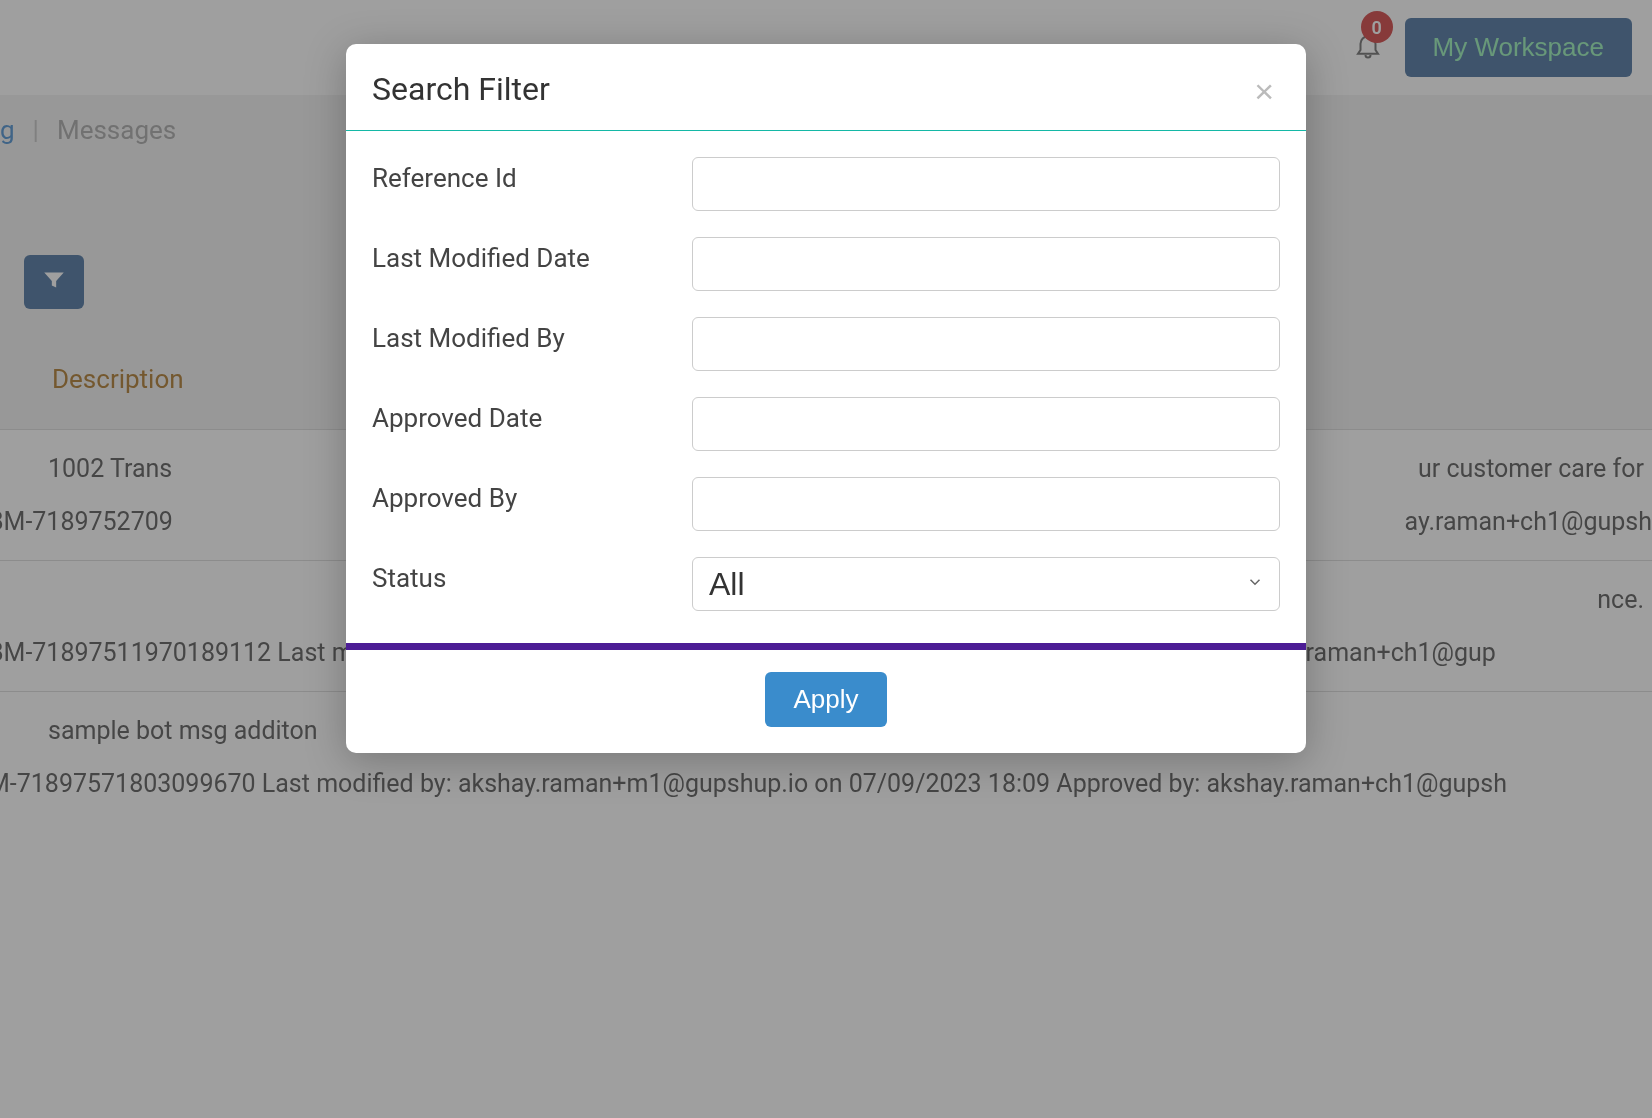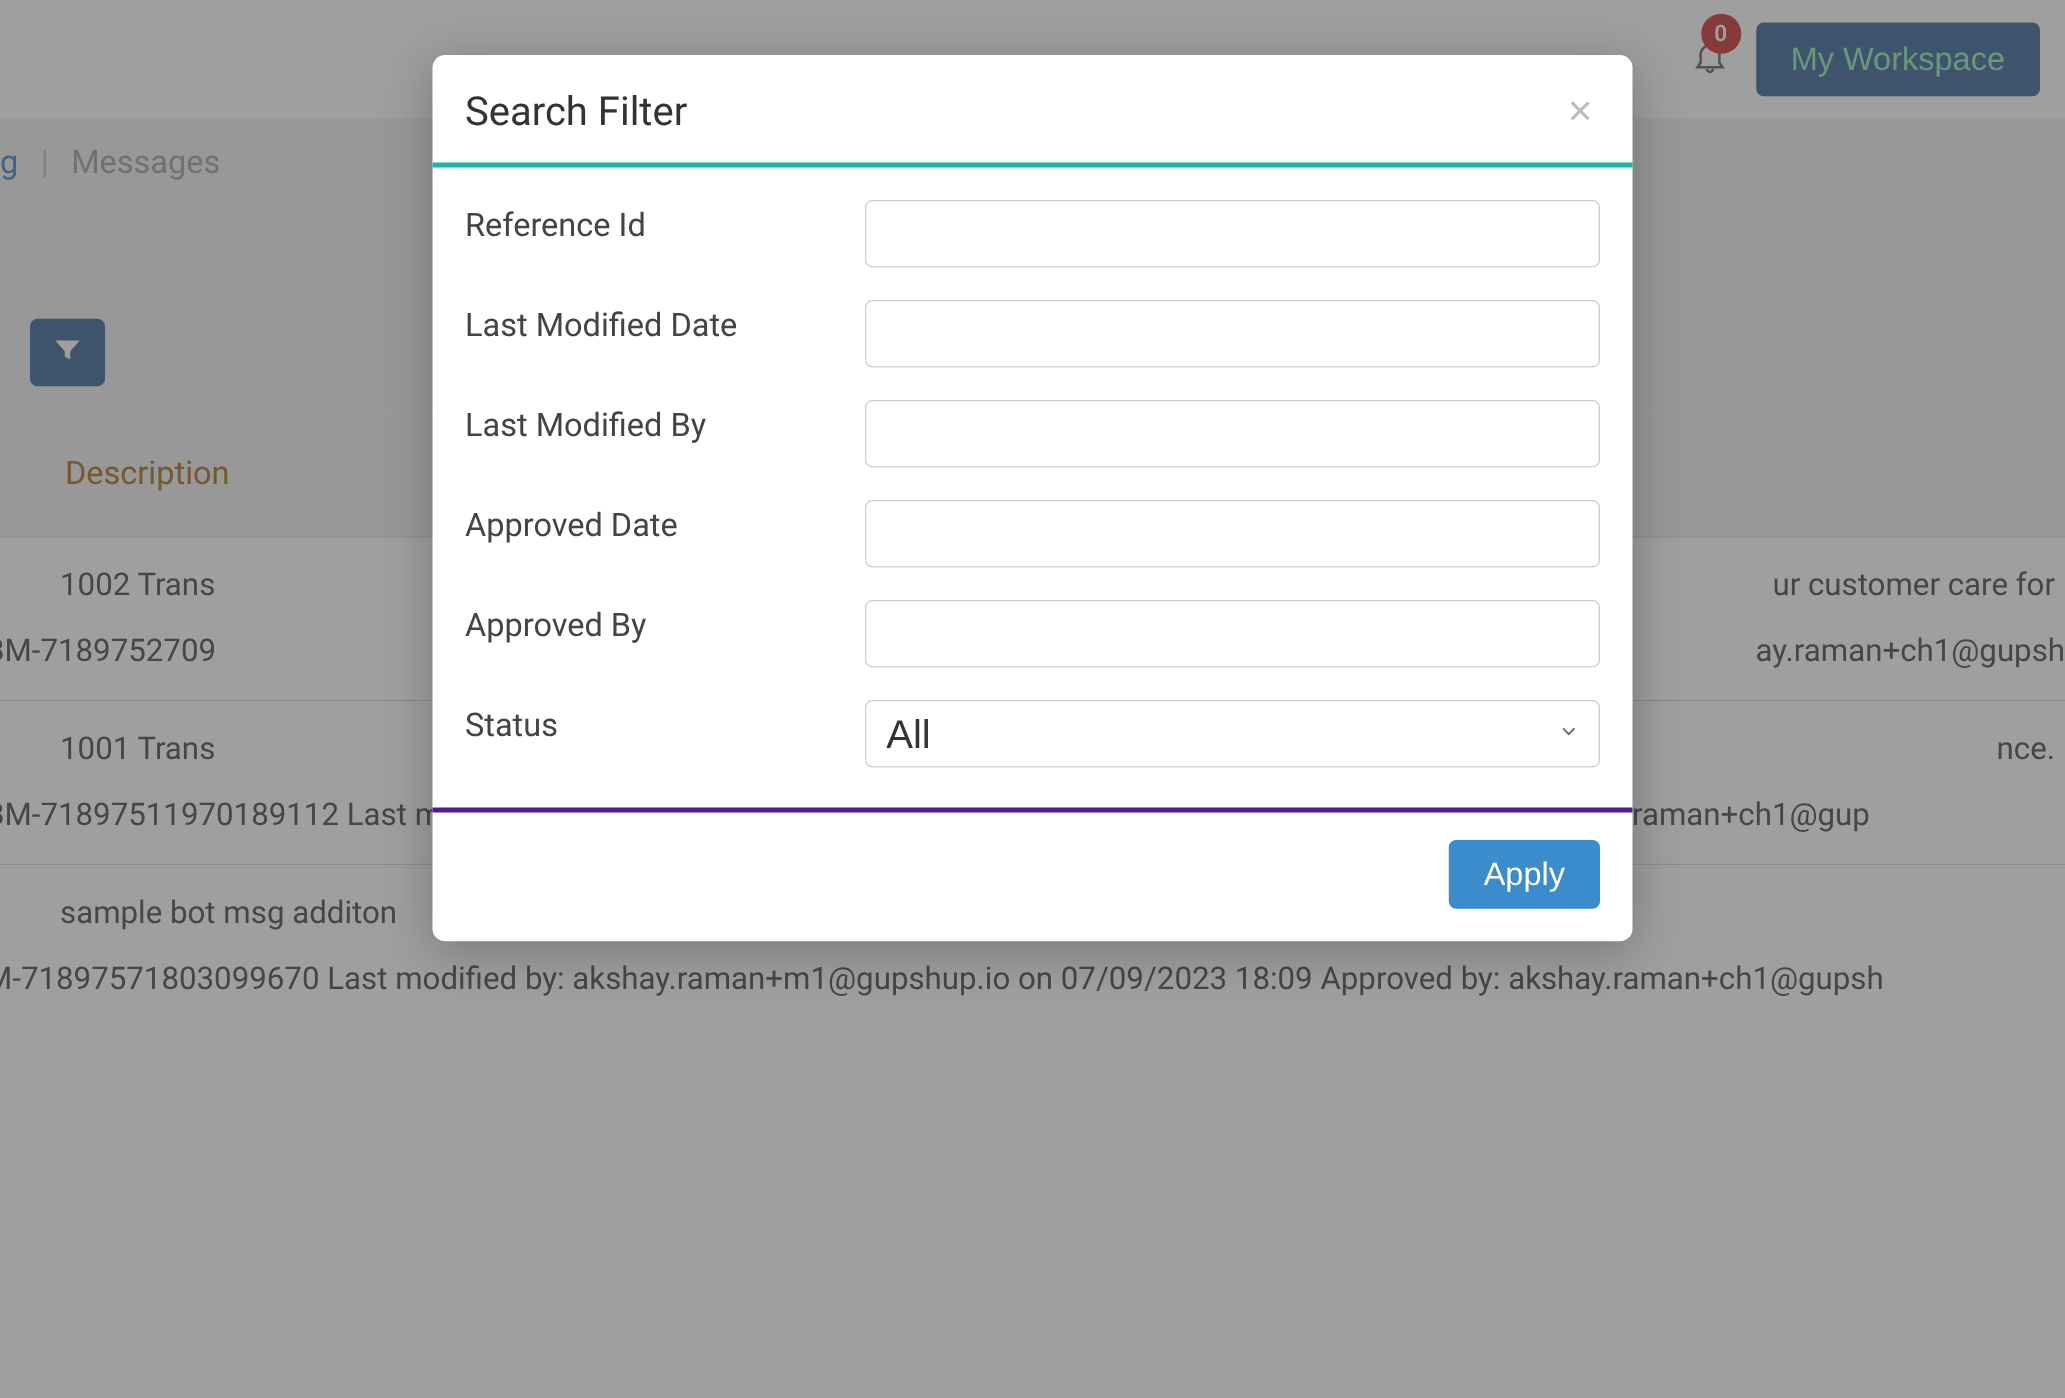--- a/index.html
+++ b/index.html
@@ -110,23 +110,23 @@
     .modal {
       background: #fff;
       width: 960px;
       border-radius: 10px;
       box-shadow: 0 8px 40px rgba(0,0,0,0.25);
       height: fit-content;
     }
     .modal-header {
       display: flex;
       justify-content: space-between;
-      align-items: center;
+      align-items: flex-end;
       padding: 26px 26px 22px 26px;
-      border-bottom: 4px solid #14b8a6;
+      border-bottom: 1px solid #14b8a6;
     }
     .modal-title {
       font-size: 32px;
       font-weight: 400;
       color: #333;
     }
     .modal-close {
       font-size: 34px;
       color: #bbb;
       cursor: pointer;
@@ -171,24 +171,24 @@
     }
     .sel-chevron {
       position: absolute;
       right: 16px;
       top: 50%;
       transform: translateY(-50%);
       pointer-events: none;
       color: #666;
     }
     .modal-footer {
-      border-top: 4px solid #4c1d95;
+      border-top: 7px solid #4c1d95;
       padding: 22px 26px 26px 26px;
       display: flex;
-      justify-content: flex-end;
+      justify-content: center;
     }
     .apply-btn {
       background: #3a8ccc;
       color: #fff;
       font-size: 26px;
       padding: 12px 28px;
       border: none;
       border-radius: 6px;
       cursor: pointer;
     }
@@ -237,21 +237,20 @@
         <span style="margin-left:auto; padding-right:8px;">ur customer care for</span>
       </div>
       <div class="row-line2">
         <span>BM-7189752709</span>
         <span style="float:right;">ay.raman+ch1@gupsh</span>
       </div>
     </div>
 
     <div class="tbl-row">
       <div class="row-line1">
-        <span class="col-a">1001 Trans</span>
         <span style="margin-left:auto; padding-right:8px;">nce.</span>
       </div>
       <div class="row-line2">BM-71897511970189112 Last modified by: akshay.raman+m1@gupshup.io on 07/09/2023 18:08 Approved by: akshay.raman+ch1@gup</div>
     </div>
 
     <div class="tbl-row">
       <div class="row-line1">
         <span style="width:394px;">sample bot msg additon</span>
         <span>added</span>
       </div>

